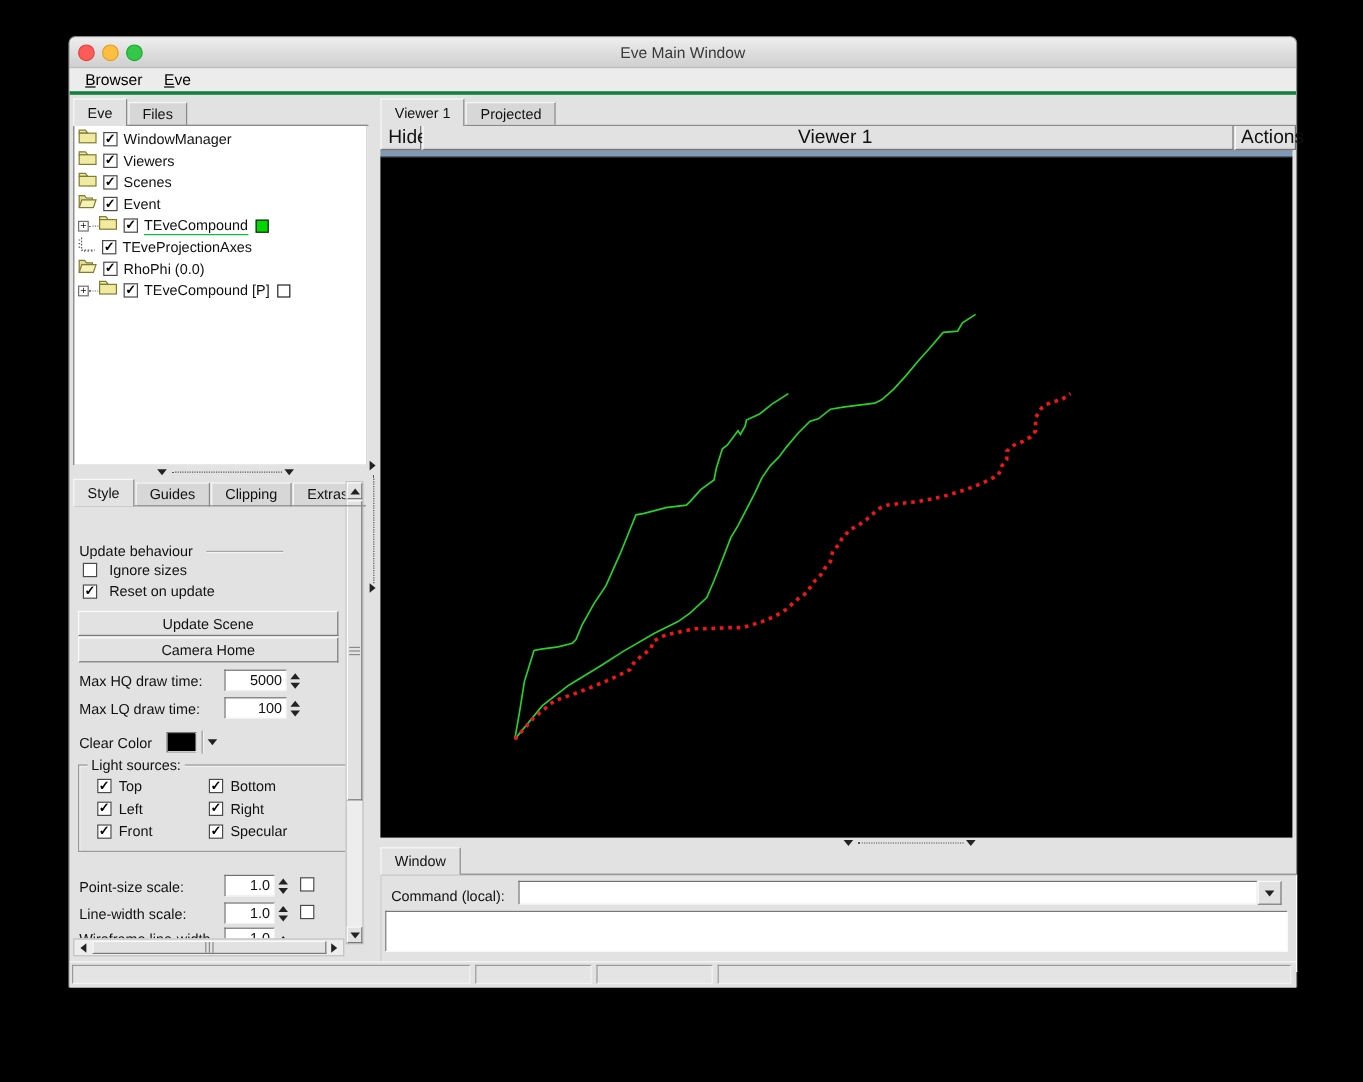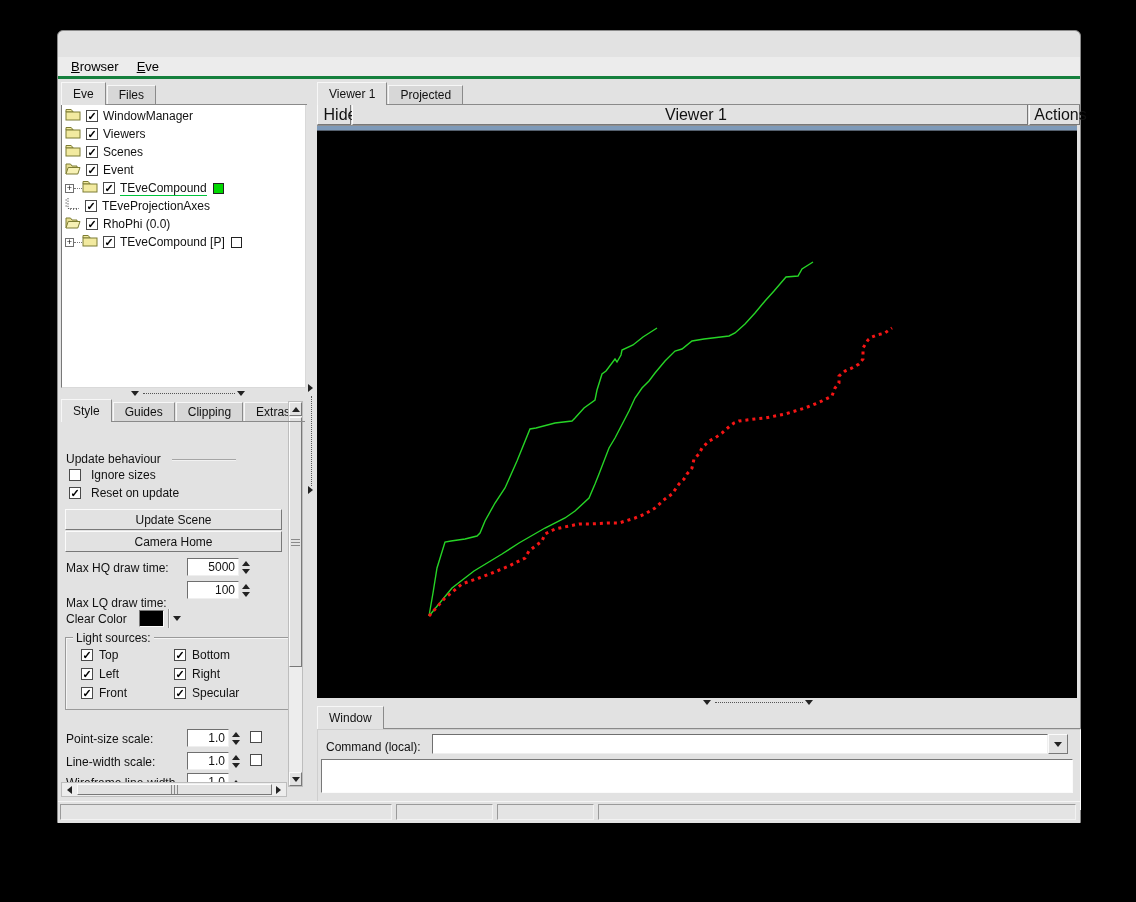--- a/index.html
+++ b/index.html
@@ -85,20 +85,26 @@
   
   .statusbar{position:absolute;left:0;top:770px;width:1022px;height:21px;background:#e2e2e2;border-top:1px solid #f5f5f5;}
   .sb-seg{position:absolute;top:2px;height:16px;border:1px solid;border-color:#9a9a9a #f2f2f2 #f2f2f2 #9a9a9a;box-sizing:border-box;background:#e4e4e4;}
 </style>
 </head>
 <body>
 
 <div id="page">
 <div id="window">
 
+  <div class="titlebar">
+    <span class="traffic t-red"></span>
+    <span class="traffic t-yellow"></span>
+    <span class="traffic t-green"></span>
+    <div class="title-text">Eve Main Window</div>
+  </div>
 
   <div class="menubar">
     <span class="menu-item">Browser</span>
     <span class="menu-item">Eve</span>
   </div>
 
   <div class="tabbar" style="left:3px;top:51px;width:246px;">
     <div class="tab-baseline"></div>
     <div class="tab active">Eve</div>
     <div class="tab">Files</div>
@@ -205,21 +211,21 @@
     <div class="panel-btn raised" style="top:88px;">Update Scene</div>
     <div class="panel-btn raised" style="top:110px;">Camera Home</div>
 
     <div class="lbl" style="left:5px;top:140px;">Max HQ draw time:</div>
     <div class="entry" style="position:absolute;left:126px;top:137px;width:52px;height:18px;">5000</div>
     <div class="spin" style="left:178px;top:137px;">
           <span class="tri tri-up"></span>
           <span class="tri tri-down"></span>
         </div>
 
-    <div class="lbl" style="left:5px;top:175px;">Max LQ draw time:</div>
+    <div class="lbl" style="left:5px;top:163px;">Max LQ draw time:</div>
     <div class="entry" style="position:absolute;left:126px;top:160px;width:52px;height:18px;">100</div>
     <div class="spin" style="left:178px;top:160px;">
           <span class="tri tri-up"></span>
           <span class="tri tri-down"></span>
         </div>
 
     <div class="lbl" style="left:5px;top:191px;">Clear Color</div>
     <div class="sunken" style="position: absolute; left: 78px; top: 189px; width: 25px; height: 17px; background: rgb(0, 0, 0);"></div>
     <div style="position:absolute;left:107px;top:188px;width:1px;height:19px;background:#9a9a9a;border-right:1px solid #f2f2f2;"></div>
     <span class="tri tri-down" style="position:absolute;left:112px;top:195px;"></span>

